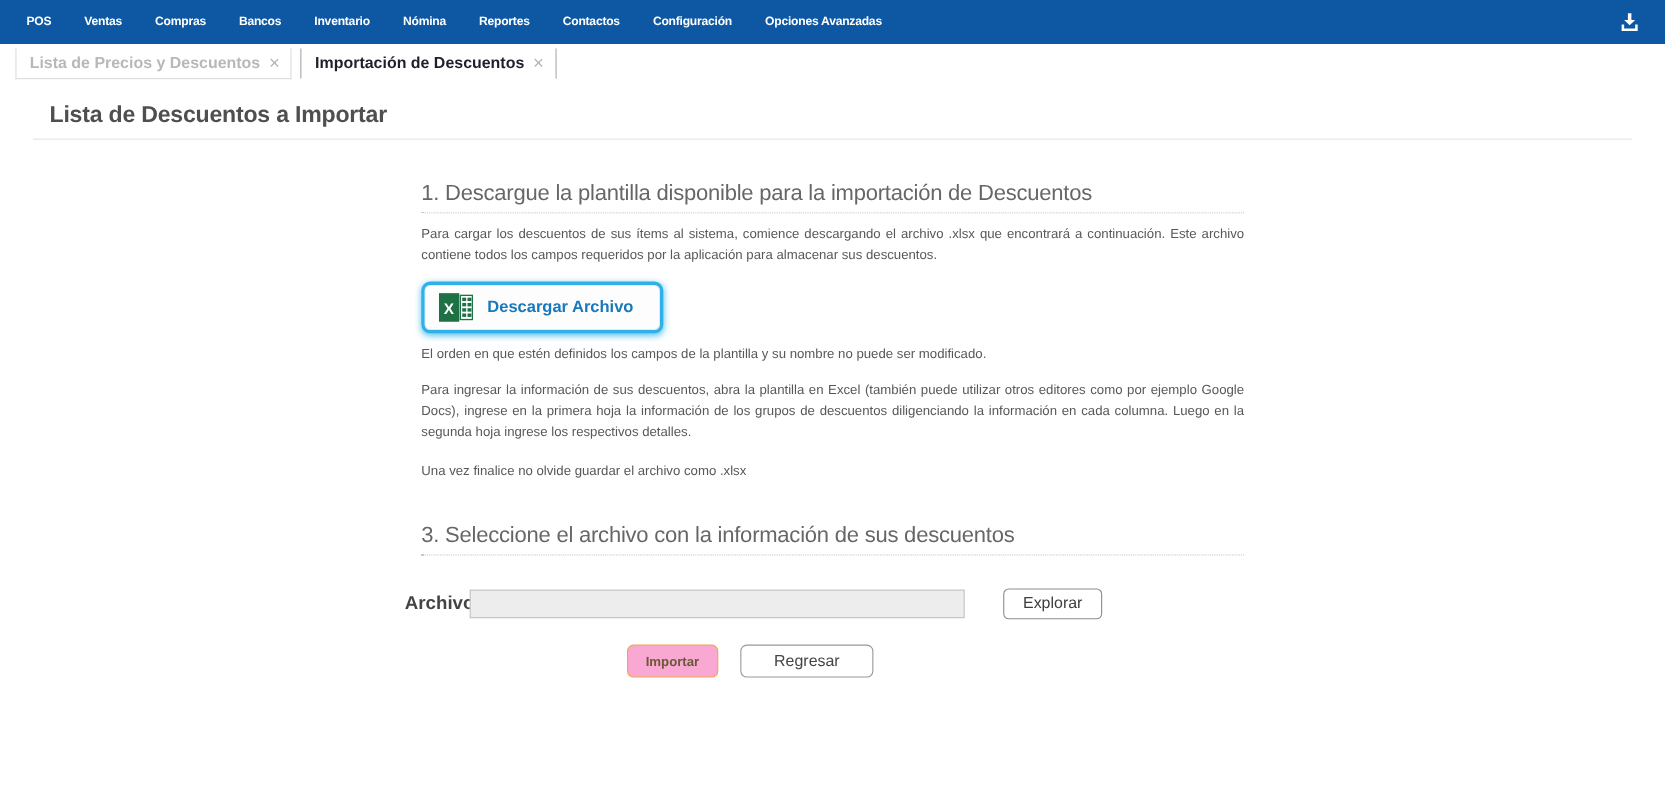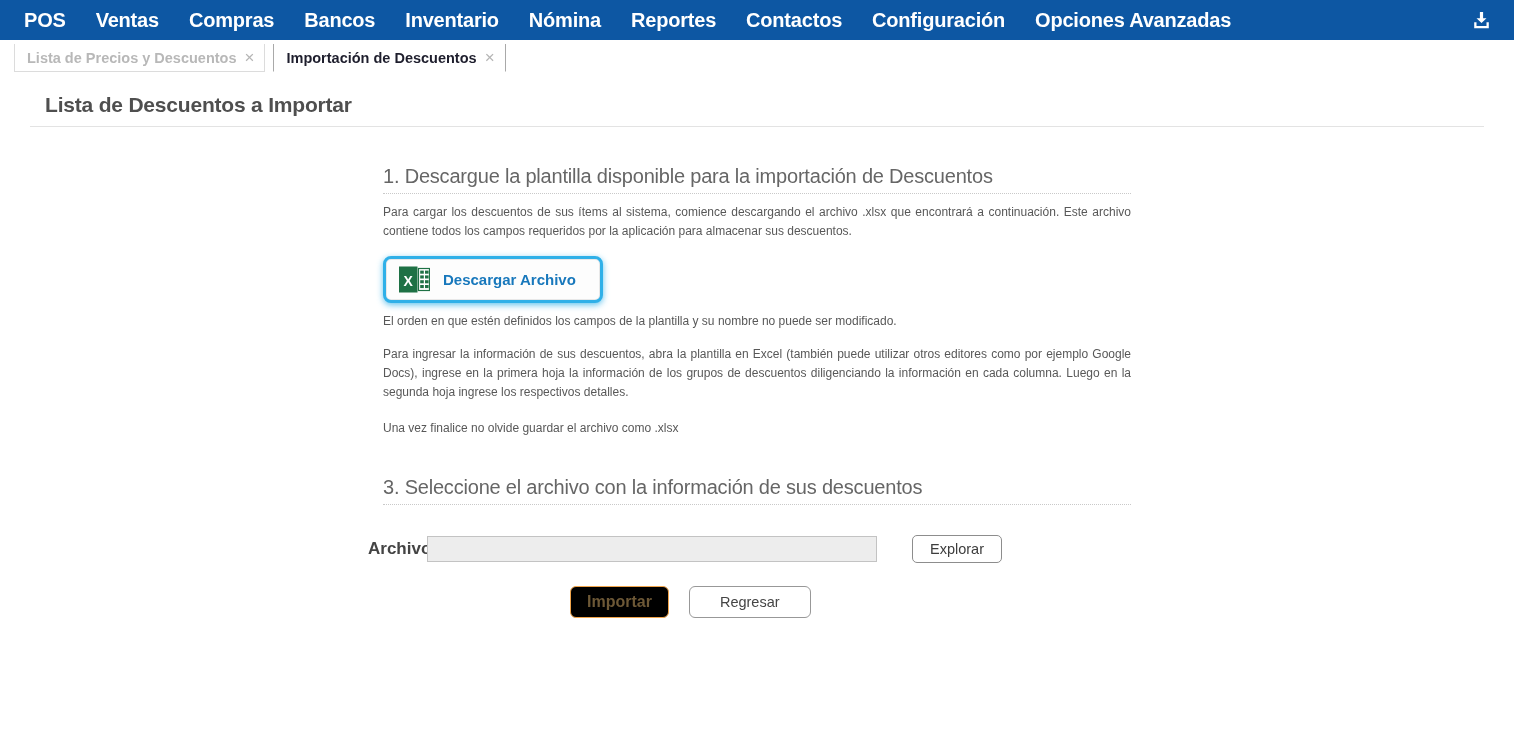--- a/index.html
+++ b/index.html
@@ -2,21 +2,21 @@
 <html><head>
 <meta charset="utf-8">
 <style>
   * { box-sizing: border-box; margin: 0; padding: 0; }
   html,body { width: 1514px; height: 737px; background: #fff; overflow: hidden;
     font-family: "Liberation Sans", "DejaVu Sans", sans-serif; }
 
   
   .navbar { height: 40px; background: #0d57a3; display: flex; align-items: center;
     padding: 0 22px 0 24px; gap: 30px; }
-  .nav-item { color: #fff; font-weight: bold; font-size: 20px; letter-spacing: -0.2px;
+  .nav-item { color: #fff; font-weight: bold; font-size: 11px; letter-spacing: -0.2px;
     cursor: pointer; white-space: nowrap; }
   .nav-download { margin-left: auto; display: flex; align-items: center; cursor: pointer; }
 
   
   .tabbar { display: flex; gap: 8px; padding-left: 14px; margin-top: 4px; height: 28px; }
   .tab { display: flex; align-items: center; gap: 8px; padding: 0 10px 0 12px;
     font-size: 14.5px; font-weight: bold; border: 1px solid #dcdcdc; border-top: none;
     background: #fff; cursor: pointer; }
   .tab .close { font-size: 17px; font-weight: normal; color: #b5b5b5; line-height: 1; cursor: pointer; }
   .tab.inactive { color: #b8b8b8; }
@@ -47,22 +47,22 @@
   .form-row label { font-size: 17px; font-weight: bold; color: #444; width: 44px; }
   .file-input { margin-left: 15px; width: 450px; height: 26px; background: #ededed;
     border: 1px solid #c3c3c3; padding: 0 6px; font-size: 14px; color: #555; }
   .btn-outline { background: #fff; border: 1px solid #8d8d8d; border-radius: 5px;
     font-family: inherit; font-size: 14.5px; font-weight: normal; color: #3d3d3d;
     padding: 5px 17px; cursor: pointer; }
   .explore-btn { margin-left: 35px; }
 
   
   .actions { display: flex; gap: 20px; margin: 23px 0 0 187px; }
-  .btn-primary { background: #000000; border: 1px solid #f1a54c; border-radius: 6px;
-    font-family: inherit; font-size: 16px; font-weight: bold; color: #6d5836;
+  .btn-primary { background: #f9a8d4; border: 1px solid #f1a54c; border-radius: 6px;
+    font-family: inherit; font-size: 12px; font-weight: bold; color: #6d5836;
     padding: 6px 16px; cursor: pointer; }
   .back-btn { border-radius: 6px; border-color: #989898; color: #454545; padding: 6px 30px; }
 </style>
 </head>
 <body>
 
 <div class="navbar">
   <div class="nav-item">POS</div>
   <div class="nav-item">Ventas</div>
   <div class="nav-item">Compras</div>

